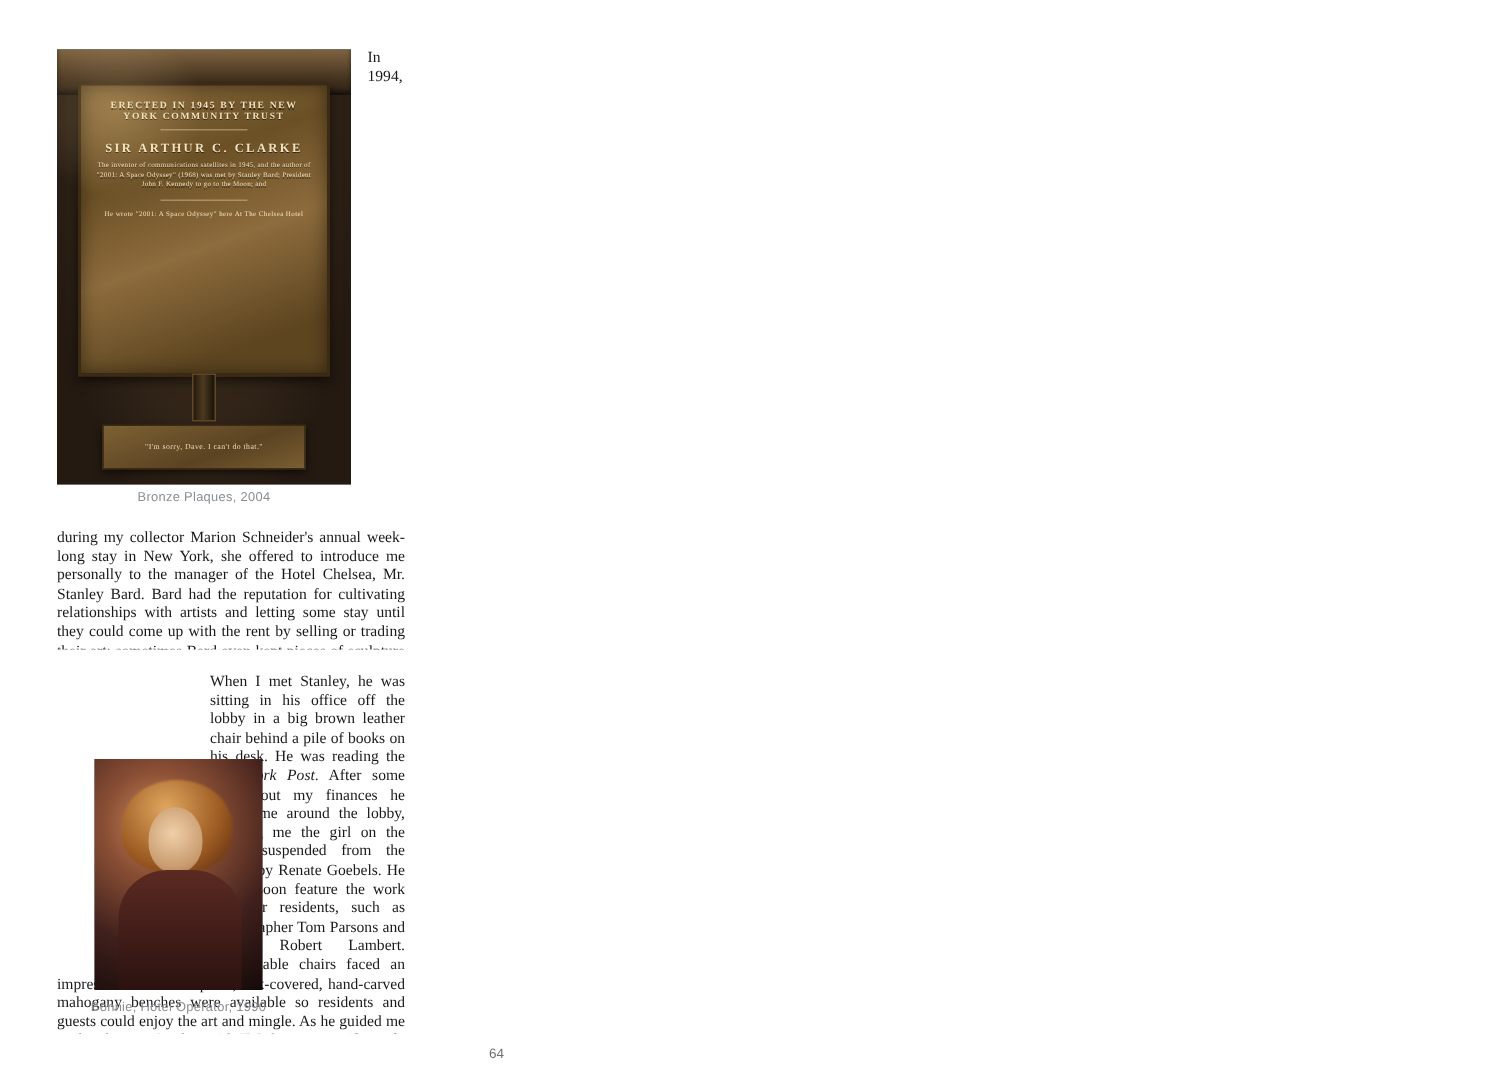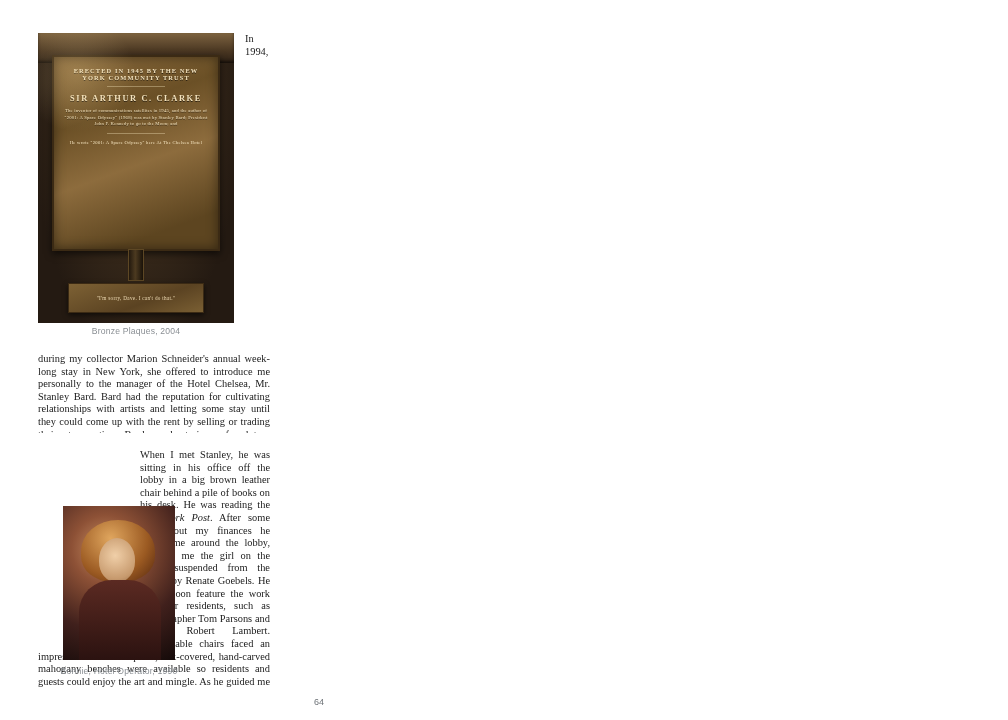--- a/index.html
+++ b/index.html
@@ -177,21 +177,21 @@
     position: absolute; left: 16px; top: 74px; width: 82px; height: 80px;
     background: linear-gradient(180deg,#5b2a22,#2b1210);
     border-radius: 40% 40% 0 0;
     filter: blur(.5px);
   }
   .cap-bonnie {
     position: absolute;
     left: 45px; top: 666px; width: 148px;
   }
 
-  .folio-left { left: 314px; top: 697px; }
+  .folio-left { left: 326px; top: 697px; }
 
   em { font-style: italic; }
 </style>
 </head>
 <body>
 
 <div class="spread">
 
   <div class="left-page">
 

